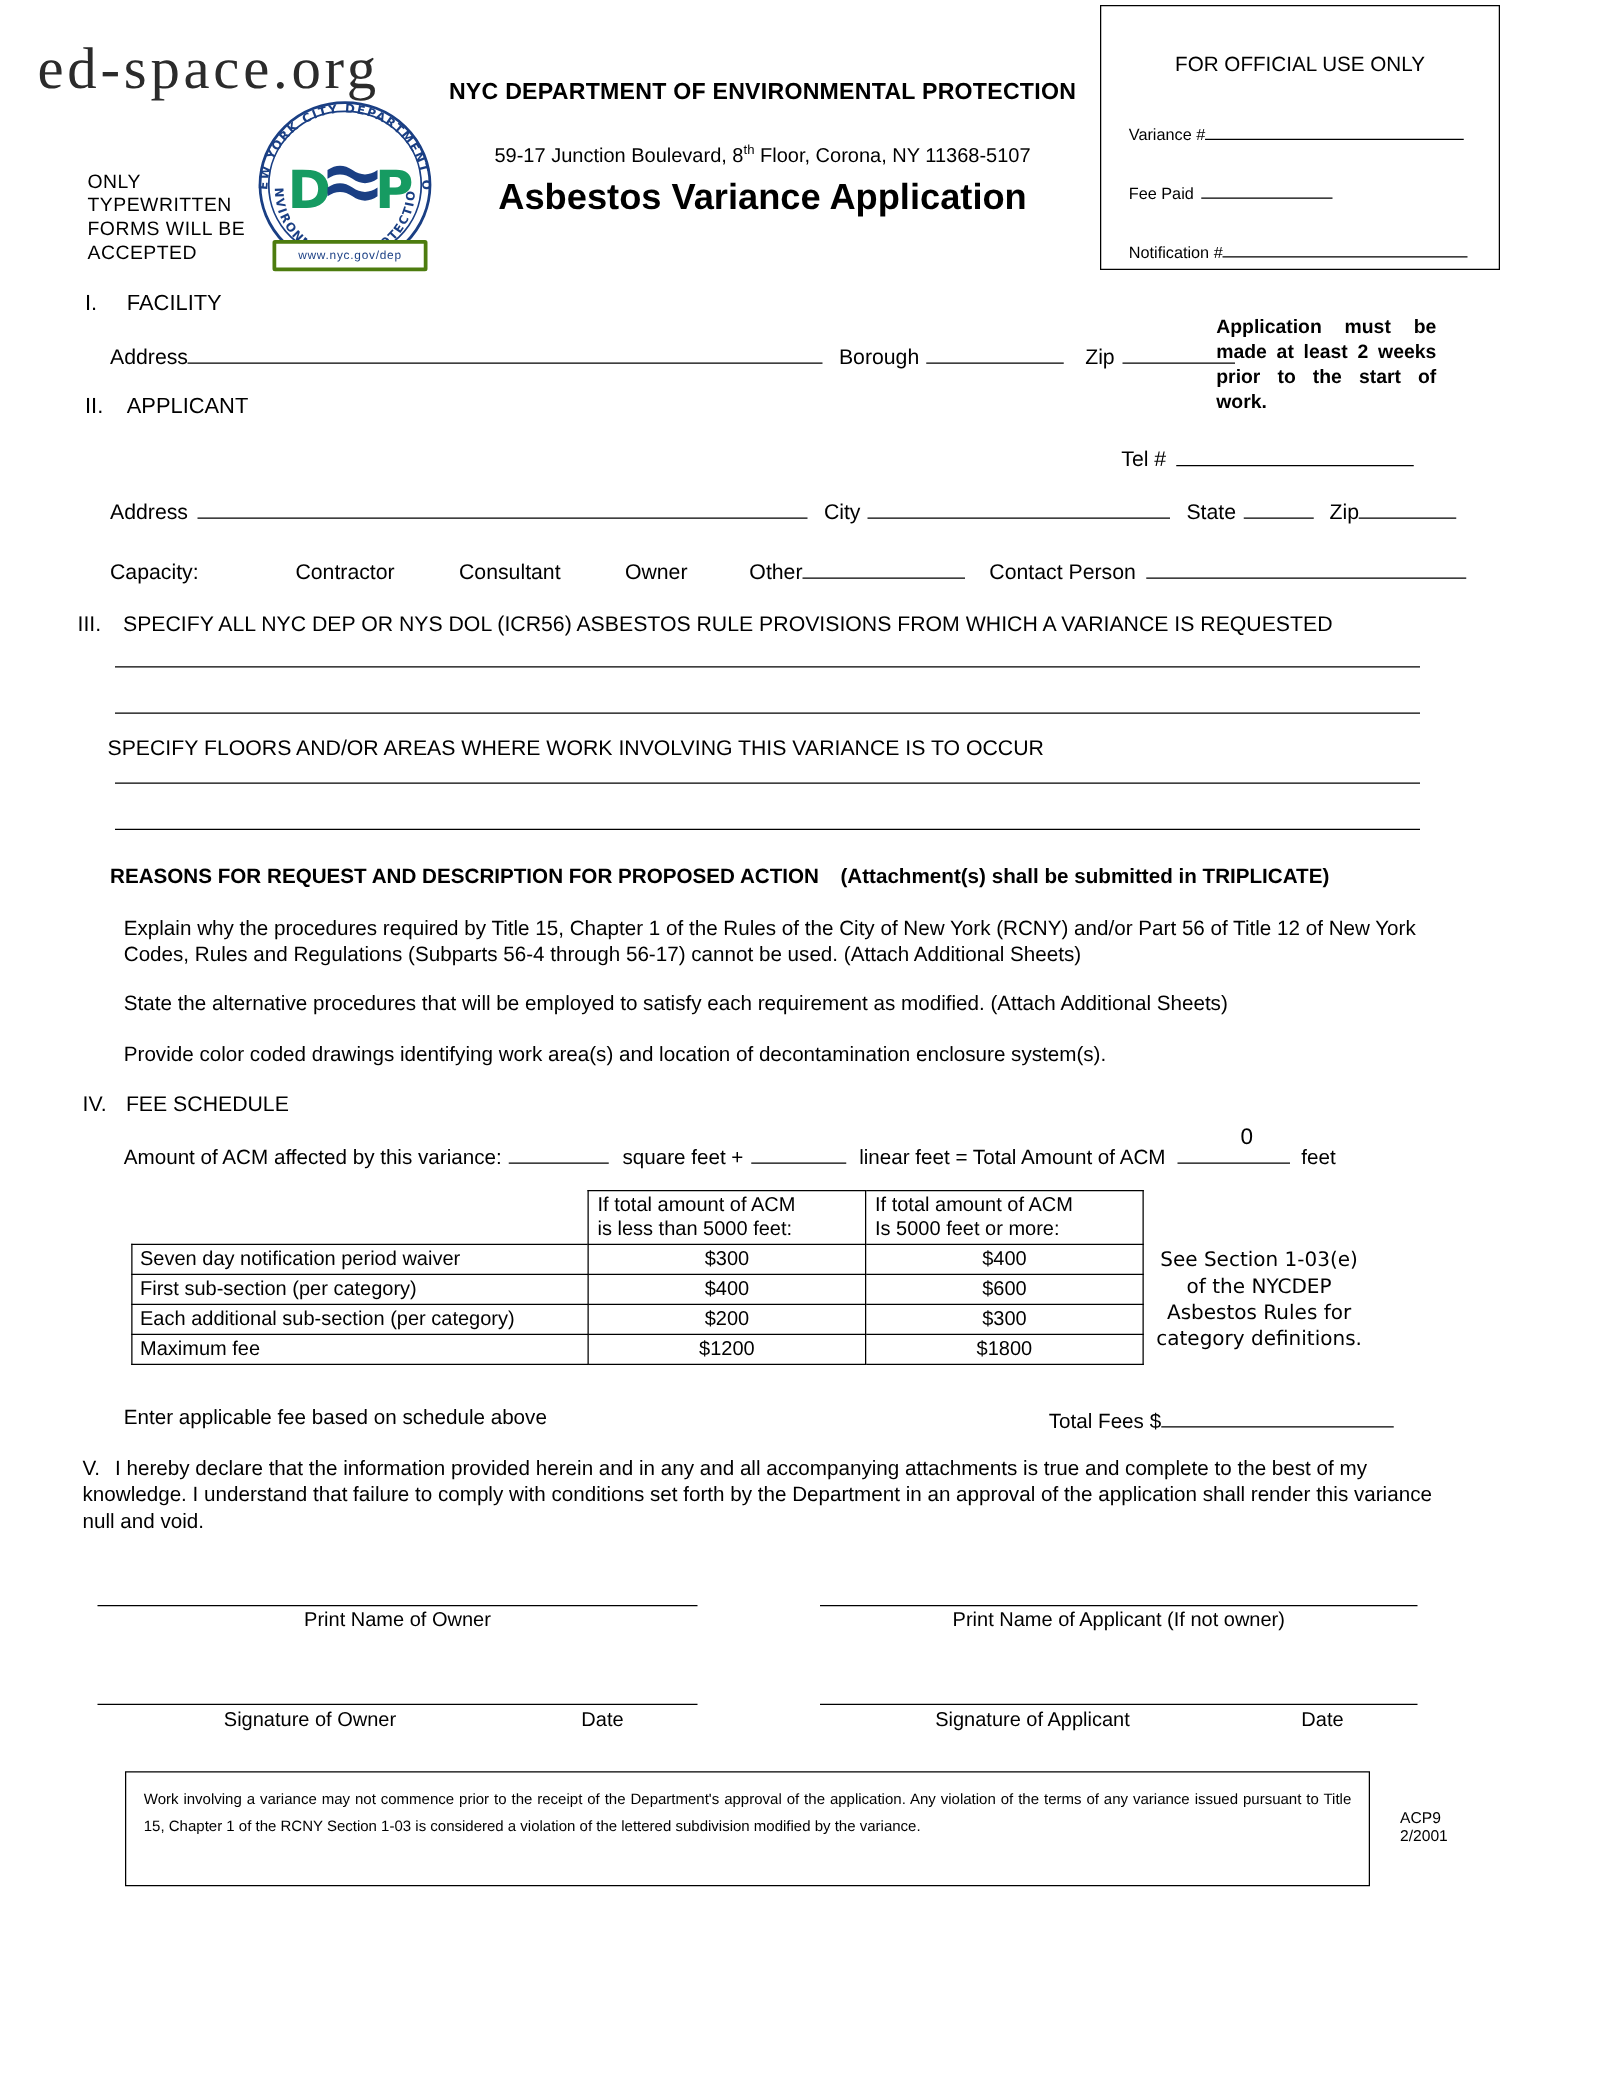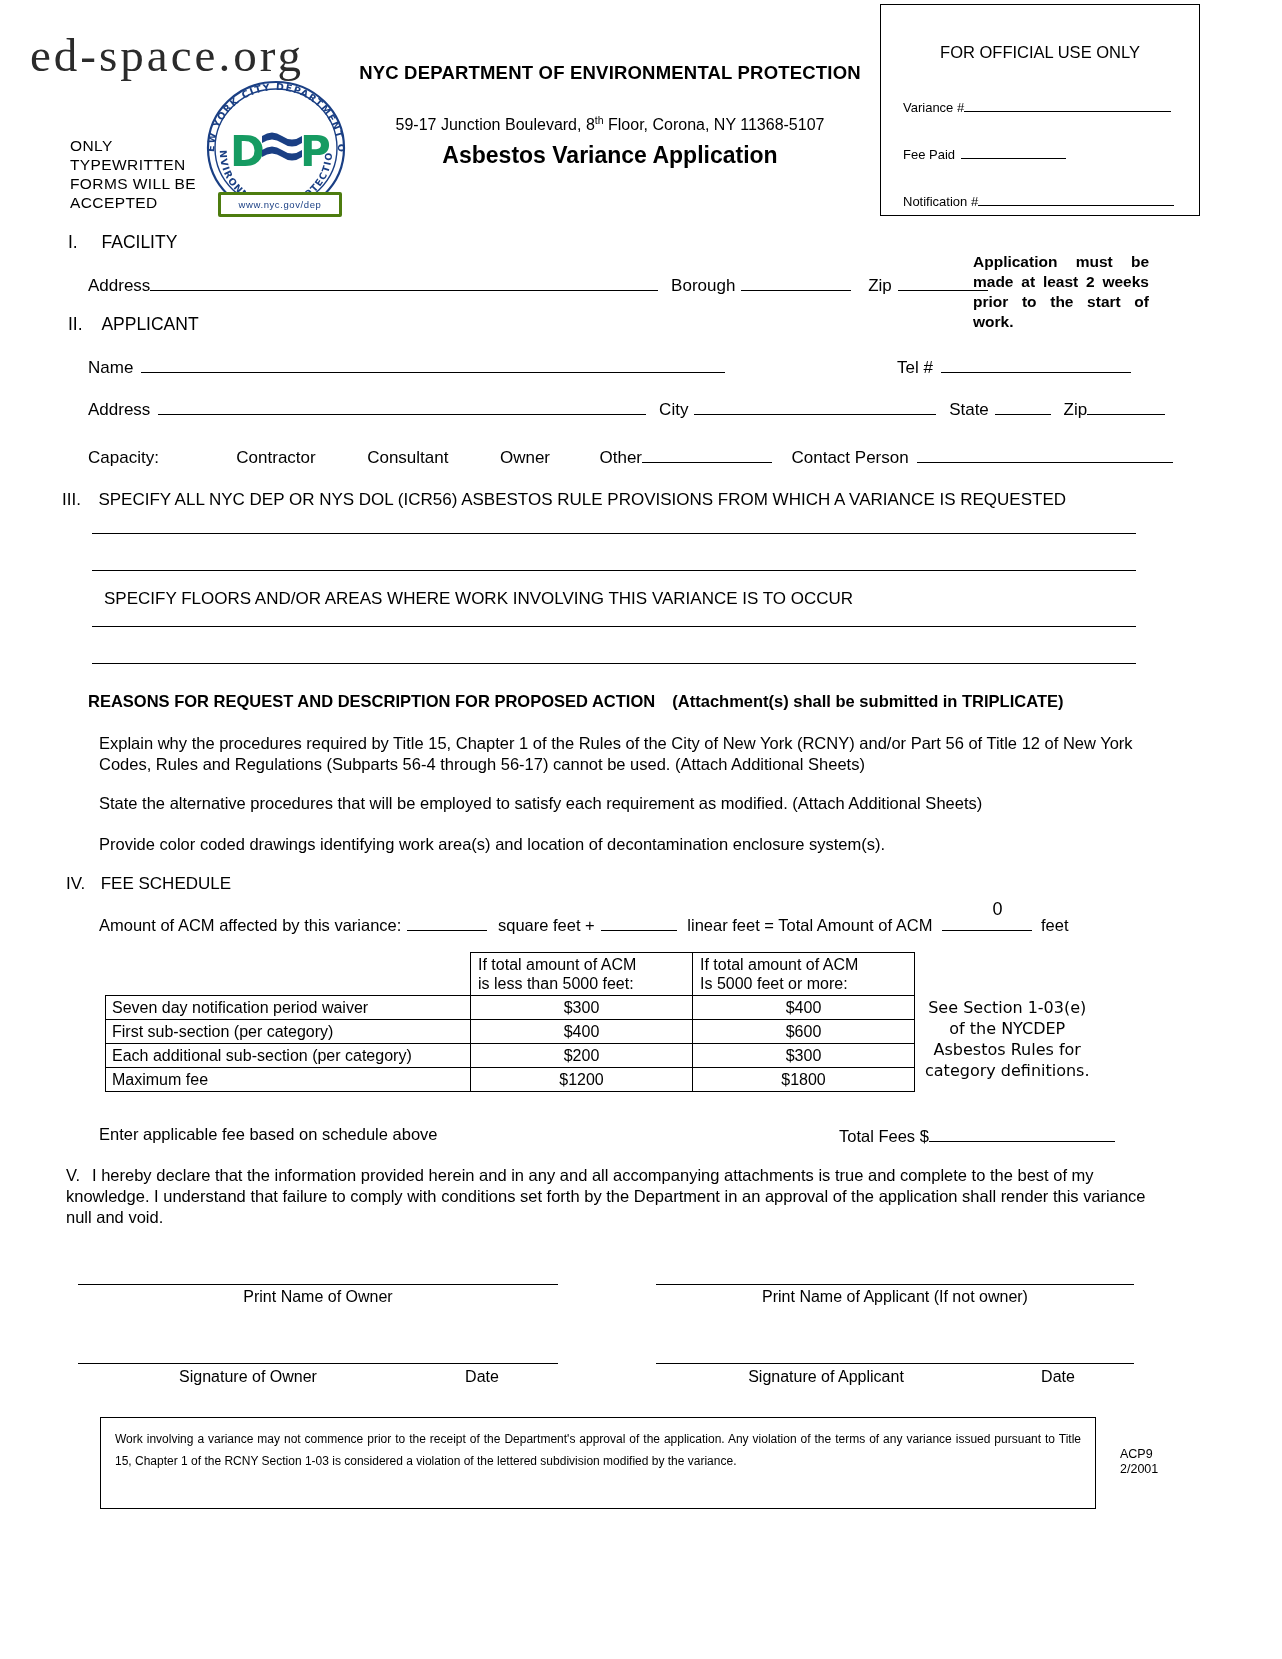--- a/index.html
+++ b/index.html
@@ -77,21 +77,21 @@
     left: 336px; top: 114px;
     width: 548px;
     text-align: center;
     font-size: 16px;
   }
   #hdr-address sup { font-size: 10.5px; vertical-align: super; }
   #hdr-formtitle {
     left: 336px; top: 142px;
     width: 548px;
     text-align: center;
-    font-size: 23px;
+    font-size: 29px;
     font-weight: bold;
   }
 
   
   #typewritten {
     left: 70px; top: 136px;
     font-size: 15.5px;
     line-height: 19px;
     letter-spacing: .4px;
   }
@@ -251,23 +251,20 @@
   </div>
 
   <div class="abs note-bold" style="left:973px; top:252px;">Application must be made at least 2 weeks prior to the start of work.</div>
 
   <div class="abs sec-head" style="left:68px; top:314px;">
     <span>II.</span>
     <span style="display:inline-block;width:10px;"></span>
     <span>APPLICANT</span>
   </div>
 
-  <div class="abs fld" style="left:88px; top:356px;">
-    <span>Name</span><span class="ul" style="width:584px;height:16px;margin-left:8px;"></span>
-  </div>
   <div class="abs fld" style="left:897px; top:356px;">
     <span>Tel #</span><span class="ul" style="width:190px;height:16px;margin-left:8px;"></span>
   </div>
 
   <div class="abs fld" style="left:88px; top:398px;">
     <span>Address</span><span class="ul" style="width:488px;height:16px;margin-left:8px;"></span>
     <span style="display:inline-block;width:8px;"></span><span>City</span><span class="ul" style="width:242px;height:16px;margin-left:6px;"></span>
     <span style="display:inline-block;width:8px;"></span><span>State</span><span class="ul" style="width:56px;height:16px;margin-left:6px;"></span>
     <span style="display:inline-block;width:8px;"></span><span>Zip</span><span class="ul" style="width:78px;height:16px;"></span>
   </div>
@@ -287,21 +284,21 @@
   </div>
 
   <div class="abs sec-head" style="left:62px; top:490px; font-size:17px;">
     <span>III.</span>
     <span style="display:inline-block;width:8px;"></span>
     <span>SPECIFY ALL NYC DEP OR NYS DOL (ICR56) ASBESTOS RULE PROVISIONS FROM WHICH A VARIANCE IS REQUESTED</span>
   </div>
   <div class="abs rule" style="left:92px; top:533px; width:1044px;"></div>
   <div class="abs rule" style="left:92px; top:570px; width:1044px;"></div>
 
-  <div class="abs sec-head" style="left:104px; top:589px; font-size:17px;">SPECIFY FLOORS AND/OR AREAS WHERE WORK INVOLVING THIS VARIANCE IS TO OCCUR</div>
+  <div class="abs sec-head" style="left:86px; top:589px; font-size:17px;">SPECIFY FLOORS AND/OR AREAS WHERE WORK INVOLVING THIS VARIANCE IS TO OCCUR</div>
   <div class="abs rule" style="left:92px; top:626px; width:1044px;"></div>
   <div class="abs rule" style="left:92px; top:663px; width:1044px;"></div>
 
   <div class="abs para-b" style="left:88px; top:692px;">
     <span>REASONS FOR REQUEST AND DESCRIPTION FOR PROPOSED ACTION</span>
     <span style="display:inline-block;width:8px;"></span>
     <span>(Attachment(s) shall be submitted in TRIPLICATE)</span>
   </div>
 
   <div class="abs para" style="left:99px; top:733px; width:1054px;">Explain why the procedures required by  Title 15, Chapter 1 of the Rules of the City of New York (RCNY) and/or Part 56 of Title 12 of New York Codes, Rules and Regulations (Subparts 56-4 through 56-17) cannot be used.  (Attach Additional Sheets)</div>

